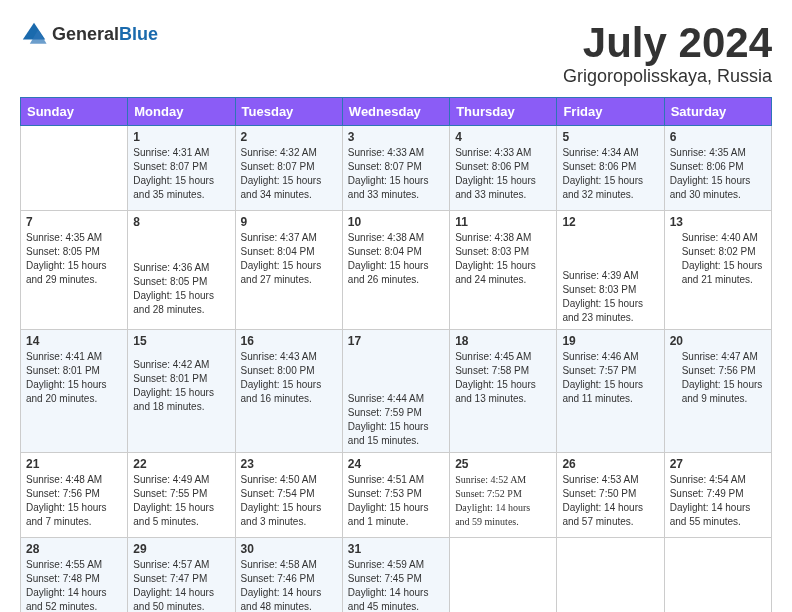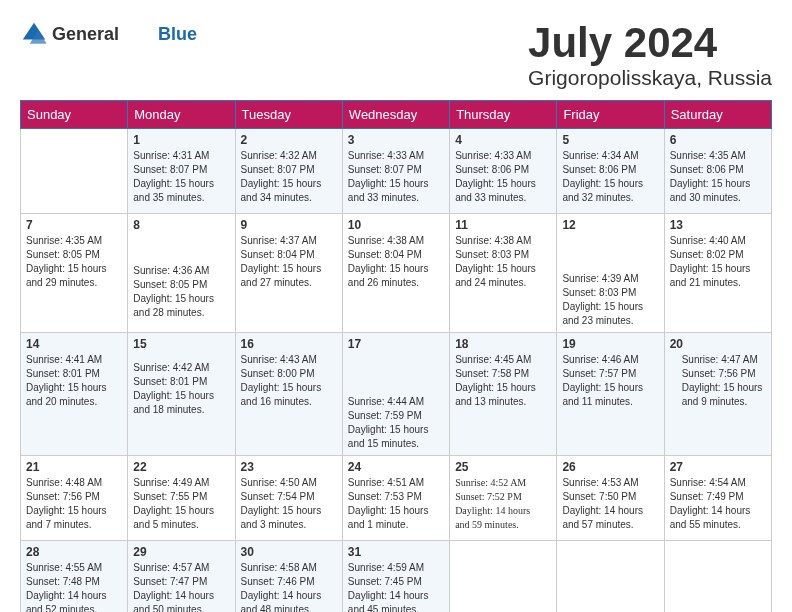--- a/index.html
+++ b/index.html
@@ -23,51 +23,51 @@
     }
     .logo-text-general {
       font-size: 18px;
       font-weight: bold;
       color: #333;
     }
     .logo-text-blue {
       font-size: 18px;
       font-weight: bold;
       color: #1a6aad;
-      padding-left: 39px;
     }
     .logo-icon {
       width: 28px;
       height: 28px;
     }
     .title-block {
+      text-align: right;
       margin-left: 43px;
     }
     .month-title {
       font-size: 42px;
       font-weight: bold;
       color: #333;
       line-height: 1.1;
     }
     .location-title {
-      font-size: 21px;
+      font-size: 18px;
       color: #333;
     }
     .calendar-table {
       width: 100%;
       border-collapse: collapse;
       font-size: 11px;
     }
     .calendar-table th {
-      background-color: #be185d;
+      background-color: #8b5cf6;
       color: #fff;
       text-align: left;
       padding: 6px 6px;
       font-size: 13px;
-      font-weight: normal;
+      font-weight: bold;
       border: 1px solid #2e75b6;
     }
     .calendar-table td {
       border: 1px solid #ccc;
       vertical-align: top;
       padding: 4px 5px;
       width: calc(100% / 7);
       height: 85px;
       background: #fff;
     }
@@ -208,21 +208,21 @@
         </td>
         <td>
           <span class="day-number">12</span>
           <div class="day-info" style="white-space: pre-line; margin-top: 40px;">Sunrise: 4:39 AM
 Sunset: 8:03 PM
 Daylight: 15 hours
 and 23 minutes.</div>
         </td>
         <td>
           <span class="day-number">13</span>
-          <div class="day-info" style="white-space: pre-line;">Sunrise: 4:40 AM
+          <div class="day-info" style="white-space: pre-line; margin-left: 12px;">Sunrise: 4:40 AM
 Sunset: 8:02 PM
 Daylight: 15 hours
 and 21 minutes.</div>
         </td>
       </tr>
       <tr>
         <td>
           <span class="day-number">14</span>
           <div class="day-info" style="white-space: pre-line;">Sunrise: 4:41 AM
 Sunset: 8:01 PM

